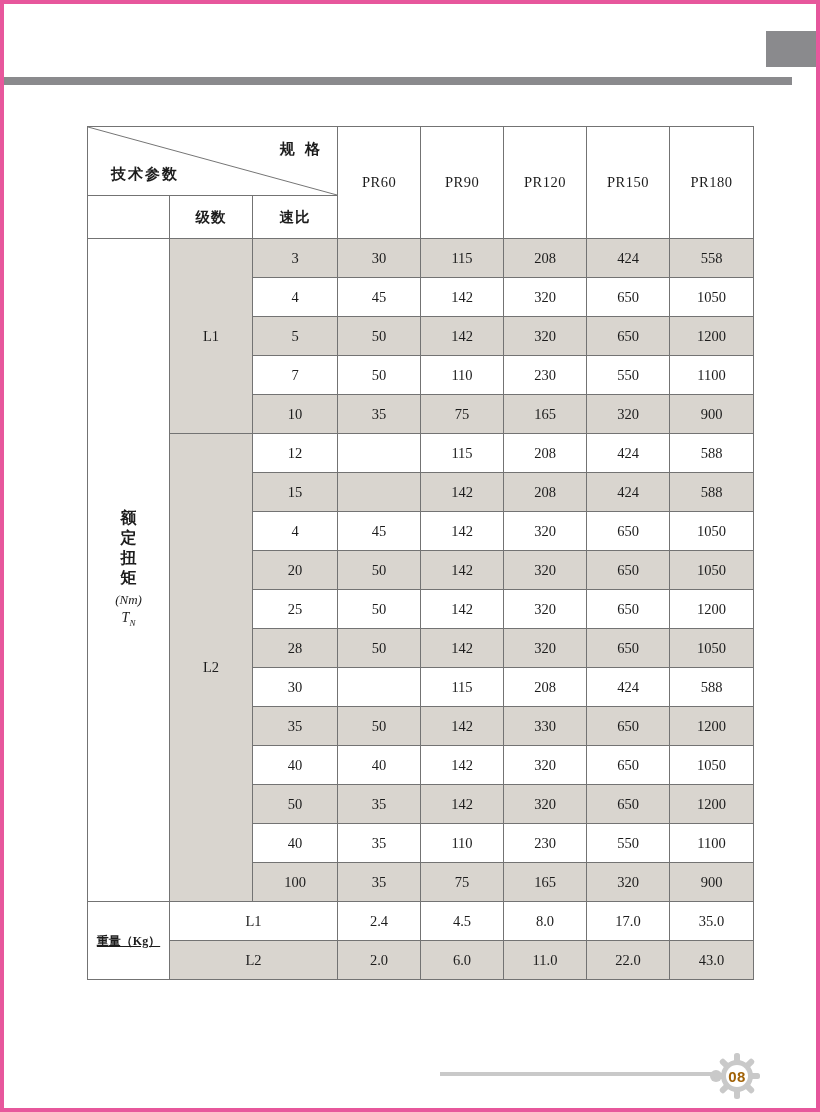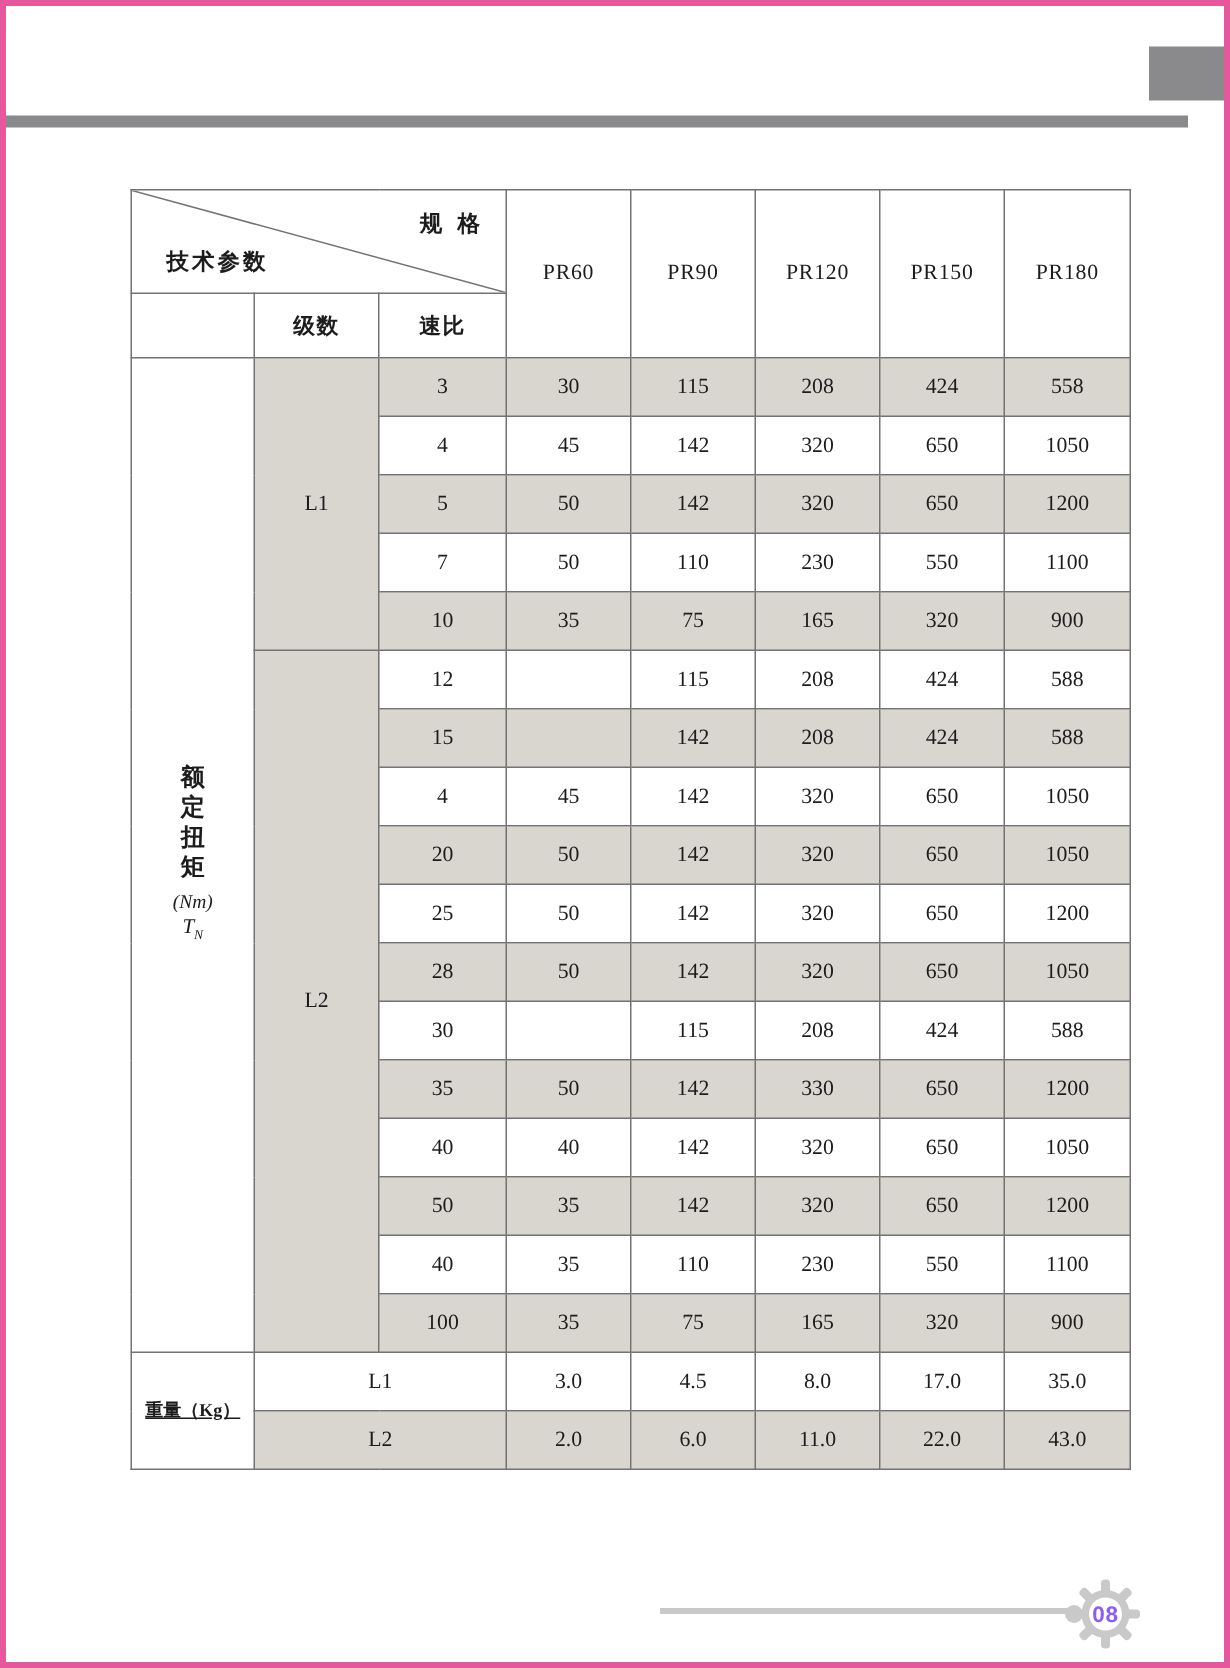--- a/index.html
+++ b/index.html
@@ -50,21 +50,21 @@
 
   
   .footer-line{position:absolute;left:436px;top:1068px;width:276px;height:4px;background:#c9c9c9;}
   .footer-dot{position:absolute;left:706px;top:1066px;width:12px;height:12px;border-radius:50%;background:#c9c9c9;}
   .gear{position:absolute;left:709px;top:1048px;width:48px;height:48px;}
   .gear svg{position:absolute;left:0;top:0;}
   .pagenum{
     position:absolute;left:0;top:0;width:48px;height:48px;
     display:flex;align-items:center;justify-content:center;
     font-family:"Liberation Sans","DejaVu Sans",sans-serif;
-    font-size:15px;font-weight:bold;color:#8b5cf6;letter-spacing:.5px;
+    font-size:15px;font-weight:bold;color:#a16207;letter-spacing:.5px;
   }
 </style>
 </head>
 <body>
 
 <div class="page">
 
   <div class="topbar-box"></div>
   <div class="topbar-line"></div>
 
@@ -244,21 +244,21 @@
             <td class="ratio sh">100</td>
             <td class="val sh">35</td>
             <td class="val sh">75</td>
             <td class="val sh">165</td>
             <td class="val sh">320</td>
             <td class="val sh">900</td>
           </tr>
           <tr class="drow">
             <td class="weight-label" rowspan="2"><span>重量（Kg）</span></td>
             <td colspan="2">L1</td>
-            <td class="val">3.0</td>
+            <td class="val">2.4</td>
             <td class="val">4.5</td>
             <td class="val">8.0</td>
             <td class="val">17.0</td>
             <td class="val">35.0</td>
           </tr>
           <tr class="drow">
             <td class="sh" colspan="2">L2</td>
             <td class="val sh">2.0</td>
             <td class="val sh">6.0</td>
             <td class="val sh">11.0</td>

